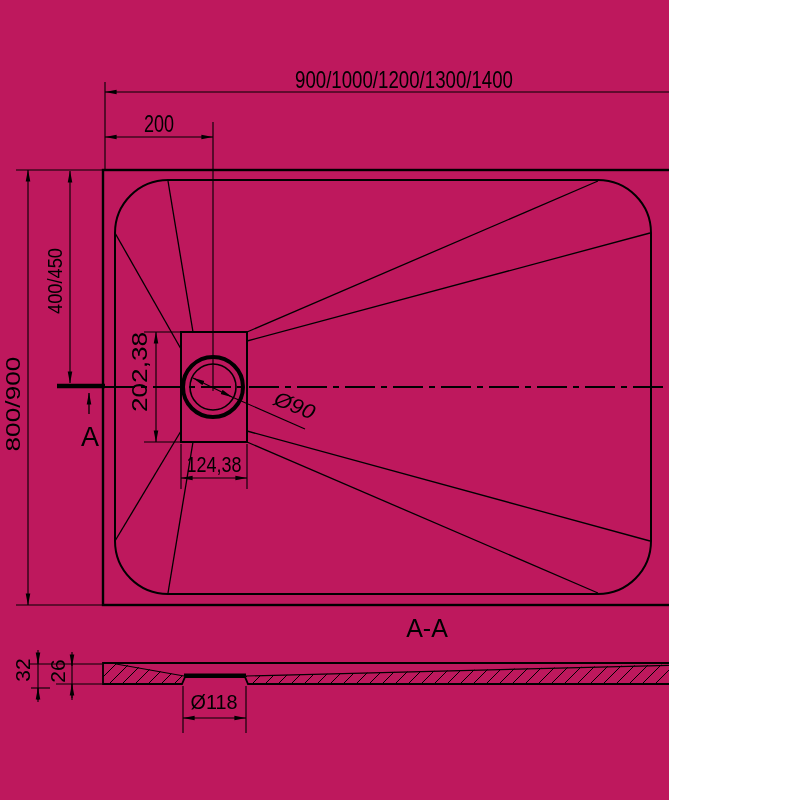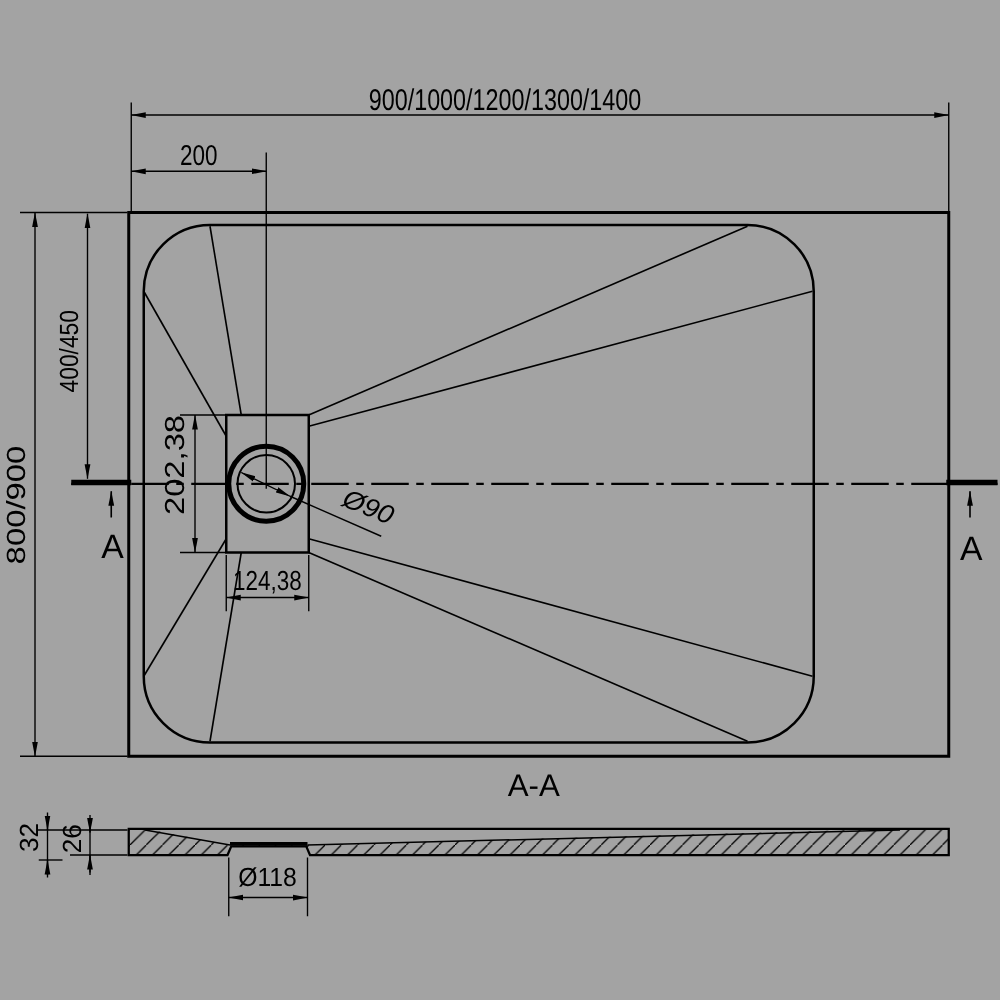--- a/index.html
+++ b/index.html
@@ -1,16 +1,16 @@
 <!DOCTYPE html>
 <html><head>
 <meta charset="utf-8">
 <style>
   html,body{margin:0;padding:0;background:#ffffff;}
-  .stage{position:relative;width:800px;height:800px;background:#a3a3a3;overflow:hidden;
+  .stage{position:relative;width:669px;height:800px;background:#be185d;overflow:hidden;
          font-family:"Liberation Sans", sans-serif;}
   svg{display:block;}
   .geo{stroke:#000000;fill:none;stroke-linecap:butt;}
   .t{fill:#000000;font-family:"Liberation Sans", sans-serif;}
   .ital{font-style:italic;}
 </style>
 </head>
 <body>
 
 <div class="stage">

